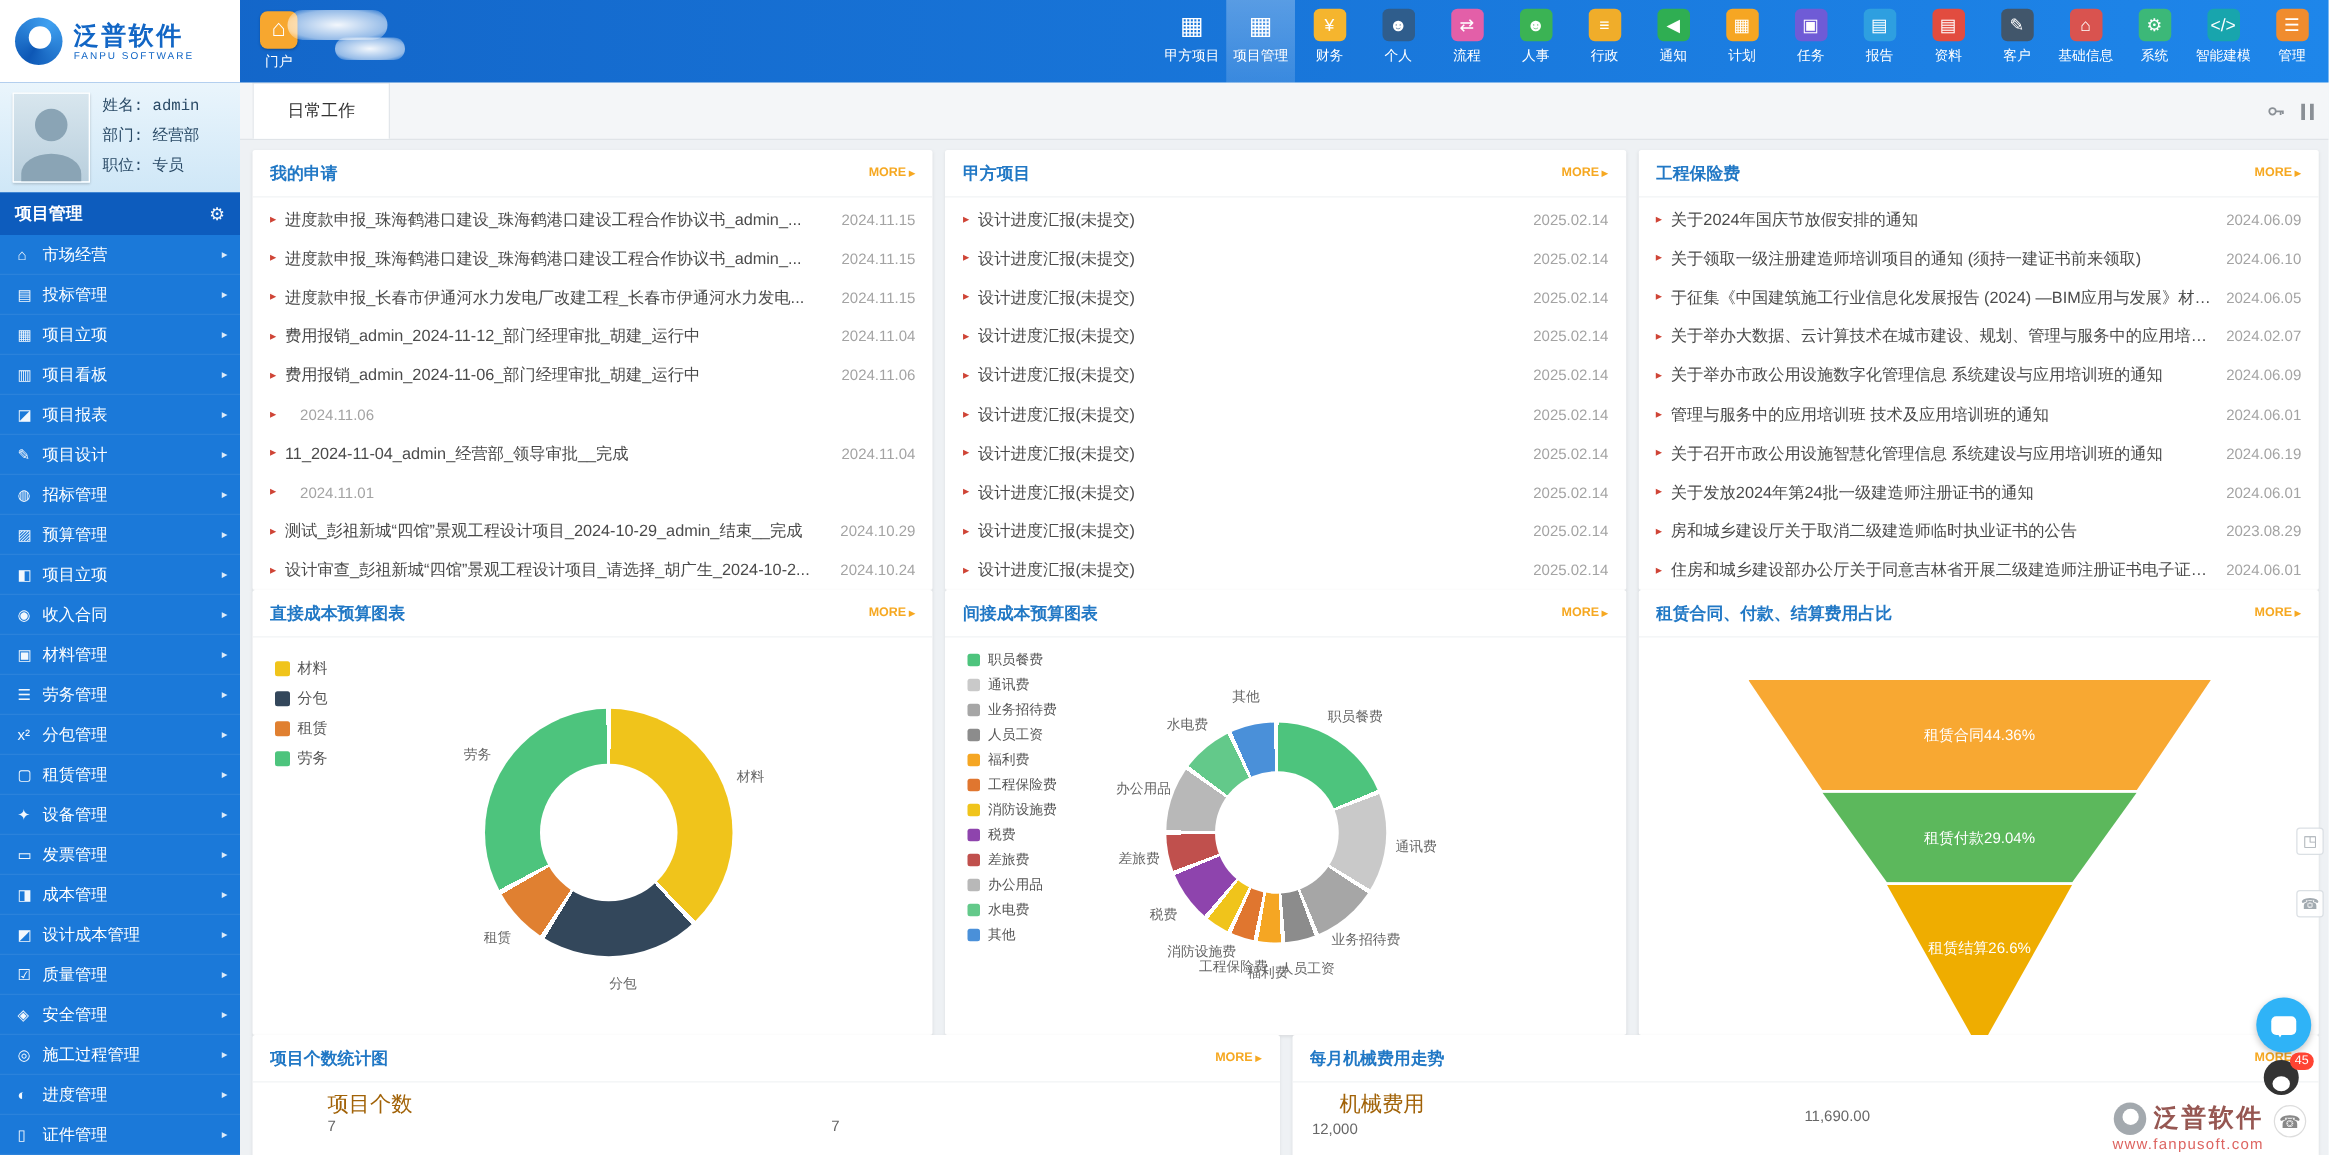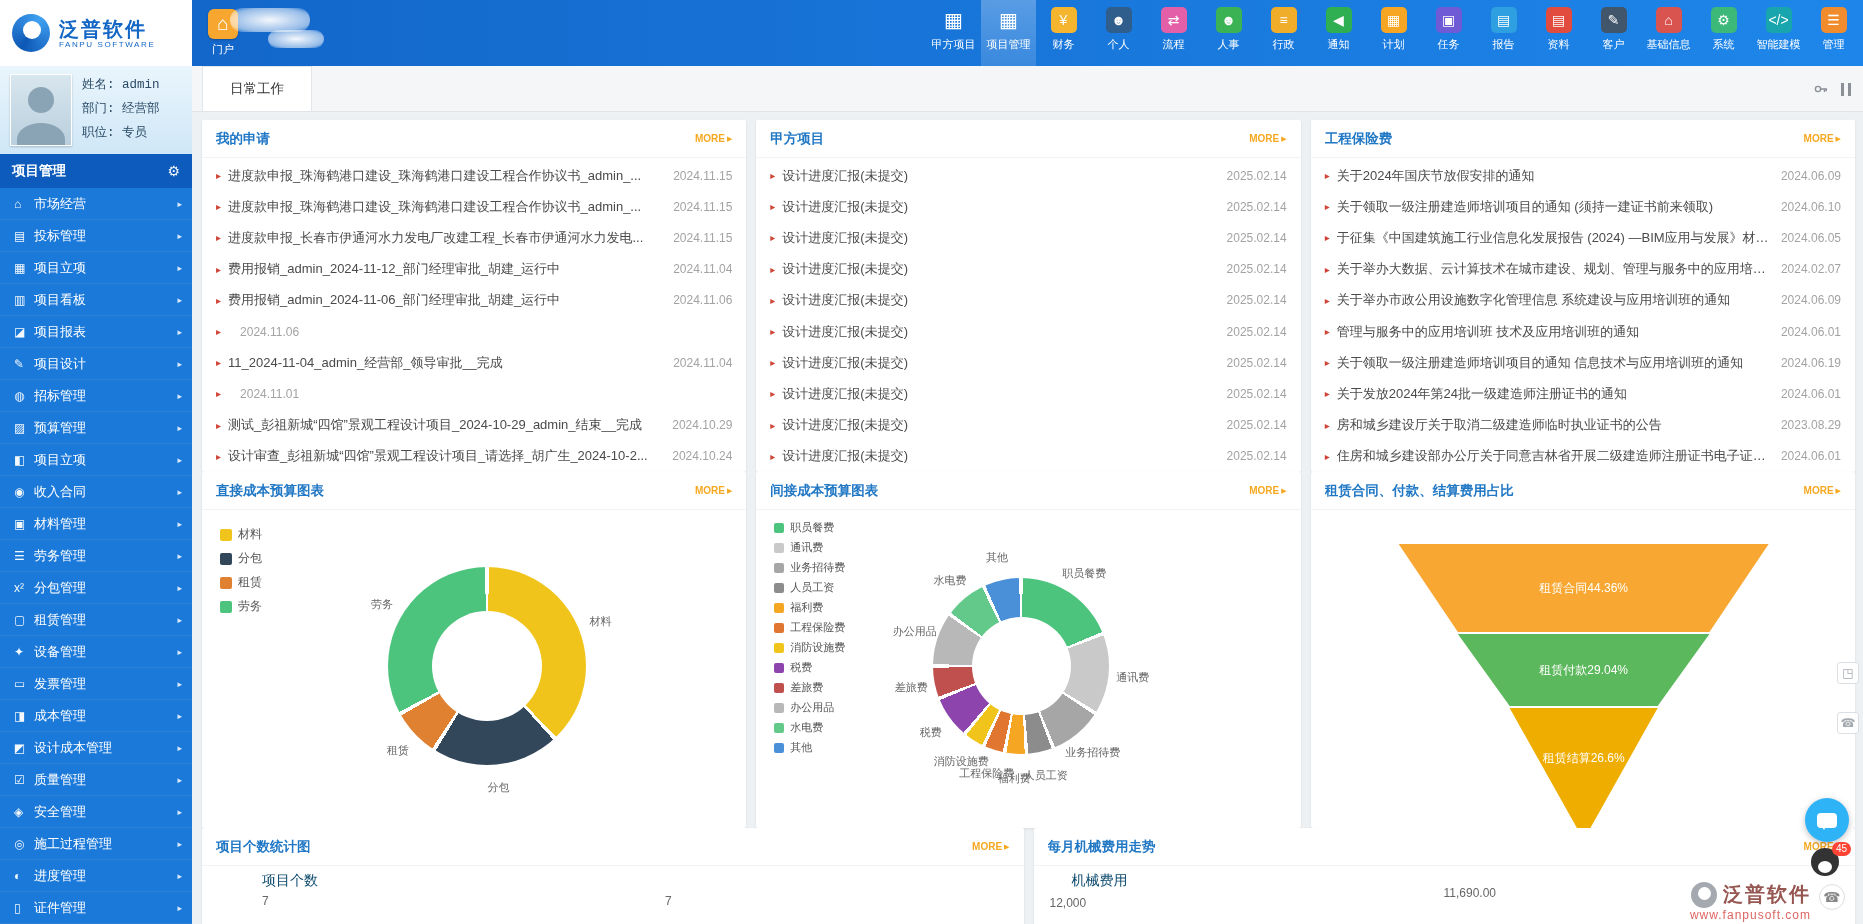--- a/index.html
+++ b/index.html
@@ -77,21 +77,21 @@
   .donut-hole{position:absolute;border-radius:50%;background:#fff;}
   .donut-label{position:absolute;transform:translate(-50%,-50%);font-size:11px;color:#666;white-space:nowrap;}
 
   .funnel{position:absolute;left:88px;top:34px;width:370px;}
   .funnel-sec{position:relative;margin-bottom:2px;display:flex;align-items:center;justify-content:center;color:#fff;font-size:12px;cursor:pointer;}
   .funnel div.funnel-sec:nth-of-type(1){height:88px;clip-path:polygon(0 0,100% 0,84% 100%,16% 100%);}
   .funnel div.funnel-sec:nth-of-type(2){height:72px;clip-path:polygon(16% 0,84% 0,70% 100%,30% 100%);}
   .funnel div.funnel-sec:nth-of-type(3){height:132px;clip-path:polygon(30% 0,70% 0,50% 100%);align-items:flex-start;padding-top:42px;}
 
   .mini-bd{position:relative;flex:1;}
-  .mini-legend{position:absolute;font-size:14px;color:#0c4a6e;}
+  .mini-legend{position:absolute;font-size:17px;color:#a16207;}
   .mini-num{position:absolute;font-size:12px;color:#666;}
 
   
   .edge-ico{position:absolute;right:4px;width:22px;height:22px;background:#fff;border:1px solid #d8dde2;border-radius:3px;display:flex;align-items:center;justify-content:center;color:#9aa2a9;font-size:12px;z-index:40;cursor:pointer;opacity:.9;}
   .edge1{top:662px;} .edge2{top:712px;}
   .float-chat{position:absolute;right:14px;top:798px;width:44px;height:44px;border-radius:50%;background:#2fb3f7;box-shadow:0 2px 6px rgba(0,0,0,.25);display:flex;align-items:center;justify-content:center;z-index:50;cursor:pointer;}
   .bubble{width:20px;height:15px;background:#fff;border-radius:4px;position:relative;}
   .bubble::after{content:"";position:absolute;left:4px;bottom:-7px;border:5px solid transparent;border-top-color:#fff;border-left-width:3px;border-right-width:3px;}
   .float-qq{position:absolute;right:24px;top:848px;width:28px;height:28px;border-radius:50%;background:#333;z-index:50;cursor:pointer;}
   .float-qq::after{content:"";position:absolute;left:7px;top:13px;width:14px;height:12px;border-radius:50%;background:#fff;}
@@ -597,21 +597,21 @@
             </li>
 
             <li>
               <span class="bullet">▸</span>
               <span class="ptext">管理与服务中的应用培训班 技术及应用培训班的通知</span>
               <span class="pdate">2024.06.01</span>
             </li>
 
             <li>
               <span class="bullet">▸</span>
-              <span class="ptext">关于领取一级注册建造师培训项目的通知 信息技术与应用培训班的通知</span>
+              <span class="ptext">关于召开市政公用设施智慧化管理信息 系统建设与应用培训班的通知</span>
               <span class="pdate">2024.06.19</span>
             </li>
 
             <li>
               <span class="bullet">▸</span>
               <span class="ptext">关于发放2024年第24批一级建造师注册证书的通知</span>
               <span class="pdate">2024.06.01</span>
             </li>
 
             <li>

